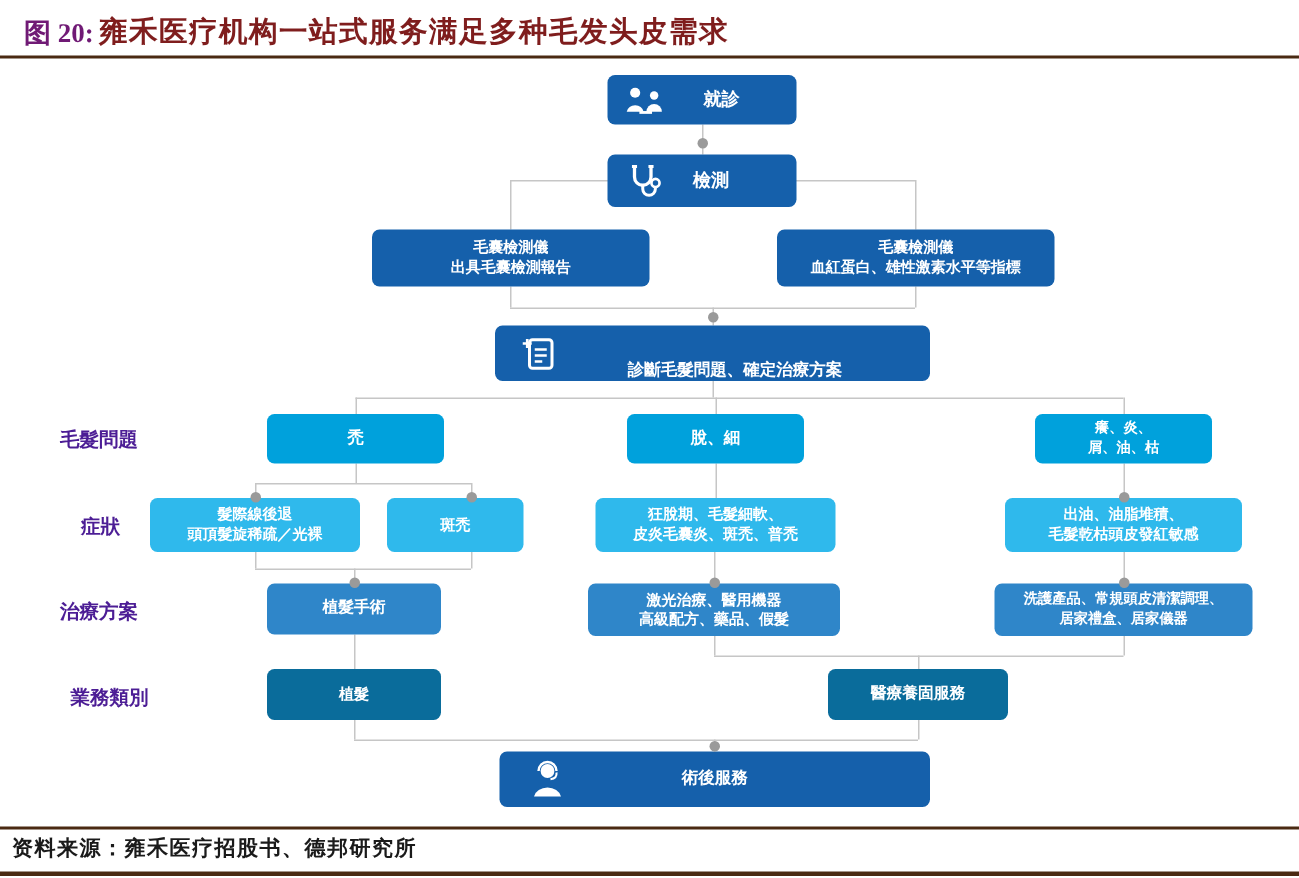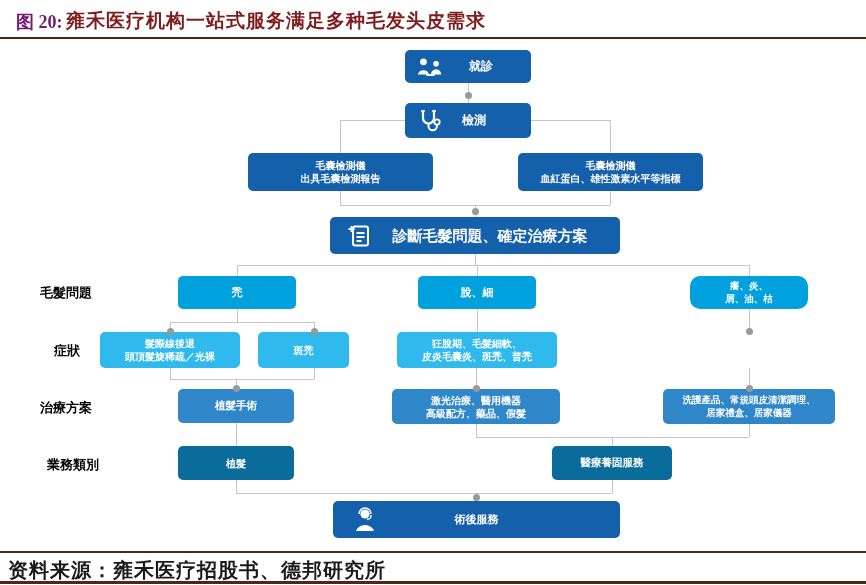--- a/index.html
+++ b/index.html
@@ -3,31 +3,31 @@
 <meta charset="utf-8">
 <style>
   html,body{margin:0;padding:0;background:#fff;}
   #stage{position:relative;width:866px;height:585px;background:#fff;overflow:hidden;
          font-family:"Liberation Sans",sans-serif;}
   .fig-label{position:absolute;left:16px;top:10px;font-size:18px;font-weight:bold;
              color:#701a75;font-family:"Liberation Serif",serif;}
   .title{position:absolute;left:66px;top:8px;font-size:19px;font-weight:bold;
          color:#7f1d1d;font-family:"Liberation Serif",serif;letter-spacing:1px;}
   .rule{position:absolute;left:0;width:866px;background:#4a2a12;}
-  .row-label{position:absolute;font-size:13px;font-weight:bold;color:#000000;}
+  .row-label{position:absolute;font-size:13px;font-weight:bold;color:#4c1d95;}
   .node{position:absolute;border-radius:5px;color:#fff;font-weight:bold;
         display:flex;align-items:center;justify-content:center;text-align:center;
         font-size:11px;line-height:1.3;z-index:3;box-sizing:border-box;}
   .node.two{flex-direction:column;}
   .navy{background:#1560ab;} .cyan{background:#00a1dc;} .lcyan{background:#2fb9ec;}
   .mblue{background:#2f86c9;} .teal{background:#0a6c9b;}
   .icon{position:absolute;left:10px;top:50%;transform:translateY(-50%);display:block;}
   .cl{position:absolute;background:#c6c6c6;z-index:1;}
   .dot{position:absolute;width:7px;height:7px;border-radius:50%;background:#9a9a9a;z-index:4;}
-  .source{position:absolute;left:8px;top:557px;font-size:20px;font-weight:bold;color:#1a1a1a;
+  .source{position:absolute;left:8px;top:557px;font-size:14px;font-weight:bold;color:#1a1a1a;
           font-family:"Liberation Serif",serif;letter-spacing:1px;}
 </style>
 </head>
 <body>
 
 <div id="stage">
 
   <div class="fig-label">图 20:</div>
   <div class="title">雍禾医疗机构一站式服务满足多种毛发头皮需求</div>
   <div class="rule" style="top:37px;height:2px;"></div>
@@ -106,50 +106,54 @@
   <div class="node navy two" style="left:248px;top:153px;width:185px;height:38px;font-size:10px;">
     <span>毛囊檢測儀</span>
     <span>出具毛囊檢測報告</span>
   </div>
 
   <div class="node navy two" style="left:518px;top:153px;width:185px;height:38px;font-size:10px;">
     <span>毛囊檢測儀</span>
     <span>血紅蛋白、雄性激素水平等指標</span>
   </div>
 
-  <div class="node navy" style="left:330px;top:217px;width:290px;height:37px;font-size:15px;">
+  <div class="node navy" style="left:330px;top:217px;width:290px;height:37px;font-size:11px;align-items:flex-end;">
     <svg class="icon" width="28" height="28" viewBox="0 0 28 28" style="left:16px;">
       <rect x="7" y="4.5" width="15" height="19" rx="2" stroke="#fff" stroke-width="2" fill="none"></rect>
       <path d="M10.5 11 h8 M10.5 15 h8 M10.5 19 h5" stroke="#fff" stroke-width="1.8"></path>
       <path d="M2.5 7 h6 M5.5 4 v6" stroke="#fff" stroke-width="1.8"></path>
     </svg>
     <span style="margin-left:30px;">診斷毛髮問題、確定治療方案</span>
   </div>
 
   <div class="node cyan" style="left:178px;top:276px;width:118px;height:33px;">
     <span>禿</span>
   </div>
   <div class="node cyan" style="left:418px;top:276px;width:118px;height:33px;">
     <span>脫、細</span>
   </div>
-  <div class="node cyan two" style="left:690px;top:276px;width:118px;height:33px;font-size:9.5px;border-radius:10px;">
+  <div class="node cyan two" style="left:690px;top:276px;width:118px;height:33px;font-size:9.5px;">
     <span>癢、炎、</span>
     <span>屑、油、枯</span>
   </div>
 
   <div class="node lcyan two" style="left:100px;top:332px;width:140px;height:36px;font-size:10px;text-align:right;">
     <span>髮際線後退</span>
     <span>頭頂髮旋稀疏／光裸</span>
   </div>
   <div class="node lcyan" style="left:258px;top:332px;width:91px;height:36px;font-size:10px;">
     <span>斑禿</span>
   </div>
   <div class="node lcyan two" style="left:397px;top:332px;width:160px;height:36px;font-size:10px;text-align:center;">
     <span>狂脫期、毛髮細軟、</span>
     <span>皮炎毛囊炎、斑禿、普禿</span>
+  </div>
+  <div class="node lcyan two" style="left:670px;top:332px;width:158px;height:36px;font-size:10px;">
+    <span>出油、油脂堆積、</span>
+    <span>毛髮乾枯頭皮發紅敏感</span>
   </div>
 
   <div class="node mblue" style="left:178px;top:389px;width:116px;height:34px;font-size:10.5px;">
     <span>植髮手術</span>
   </div>
   <div class="node mblue two" style="left:392px;top:389px;width:168px;height:35px;font-size:10px;">
     <span>激光治療、醫用機器</span>
     <span>高級配方、藥品、假髮</span>
   </div>
   <div class="node mblue two" style="left:663px;top:389px;width:172px;height:35px;font-size:9.5px;">

